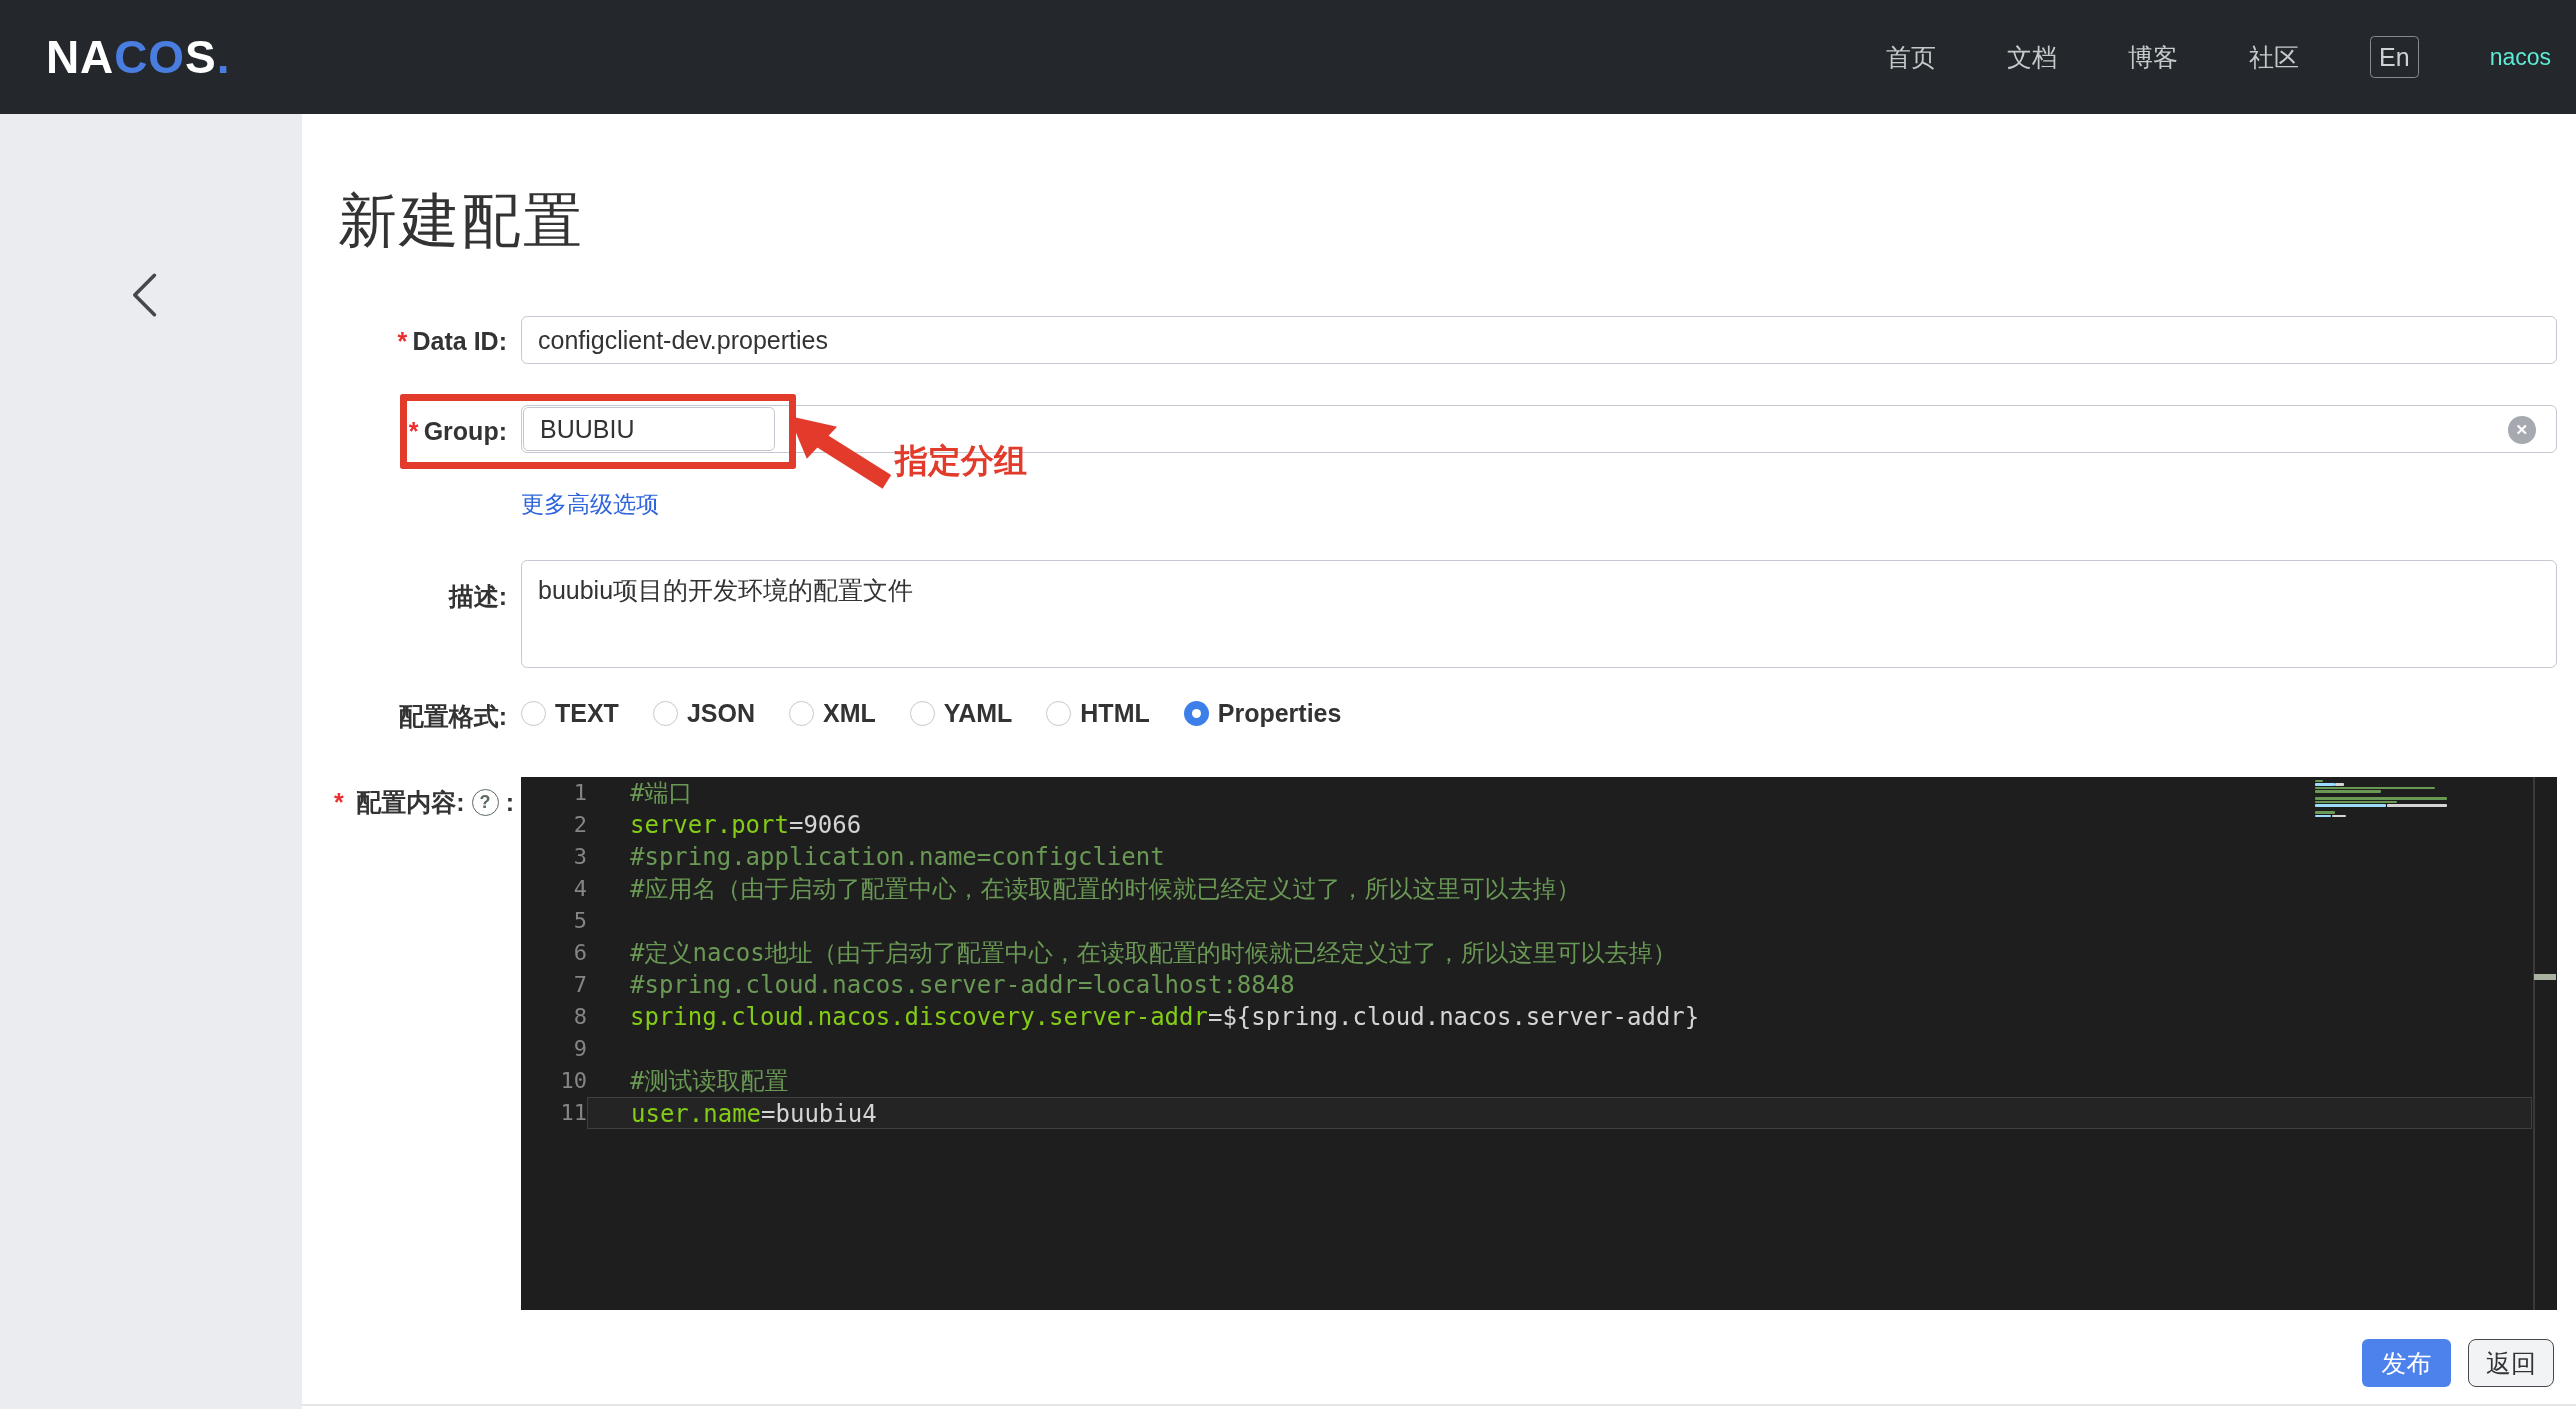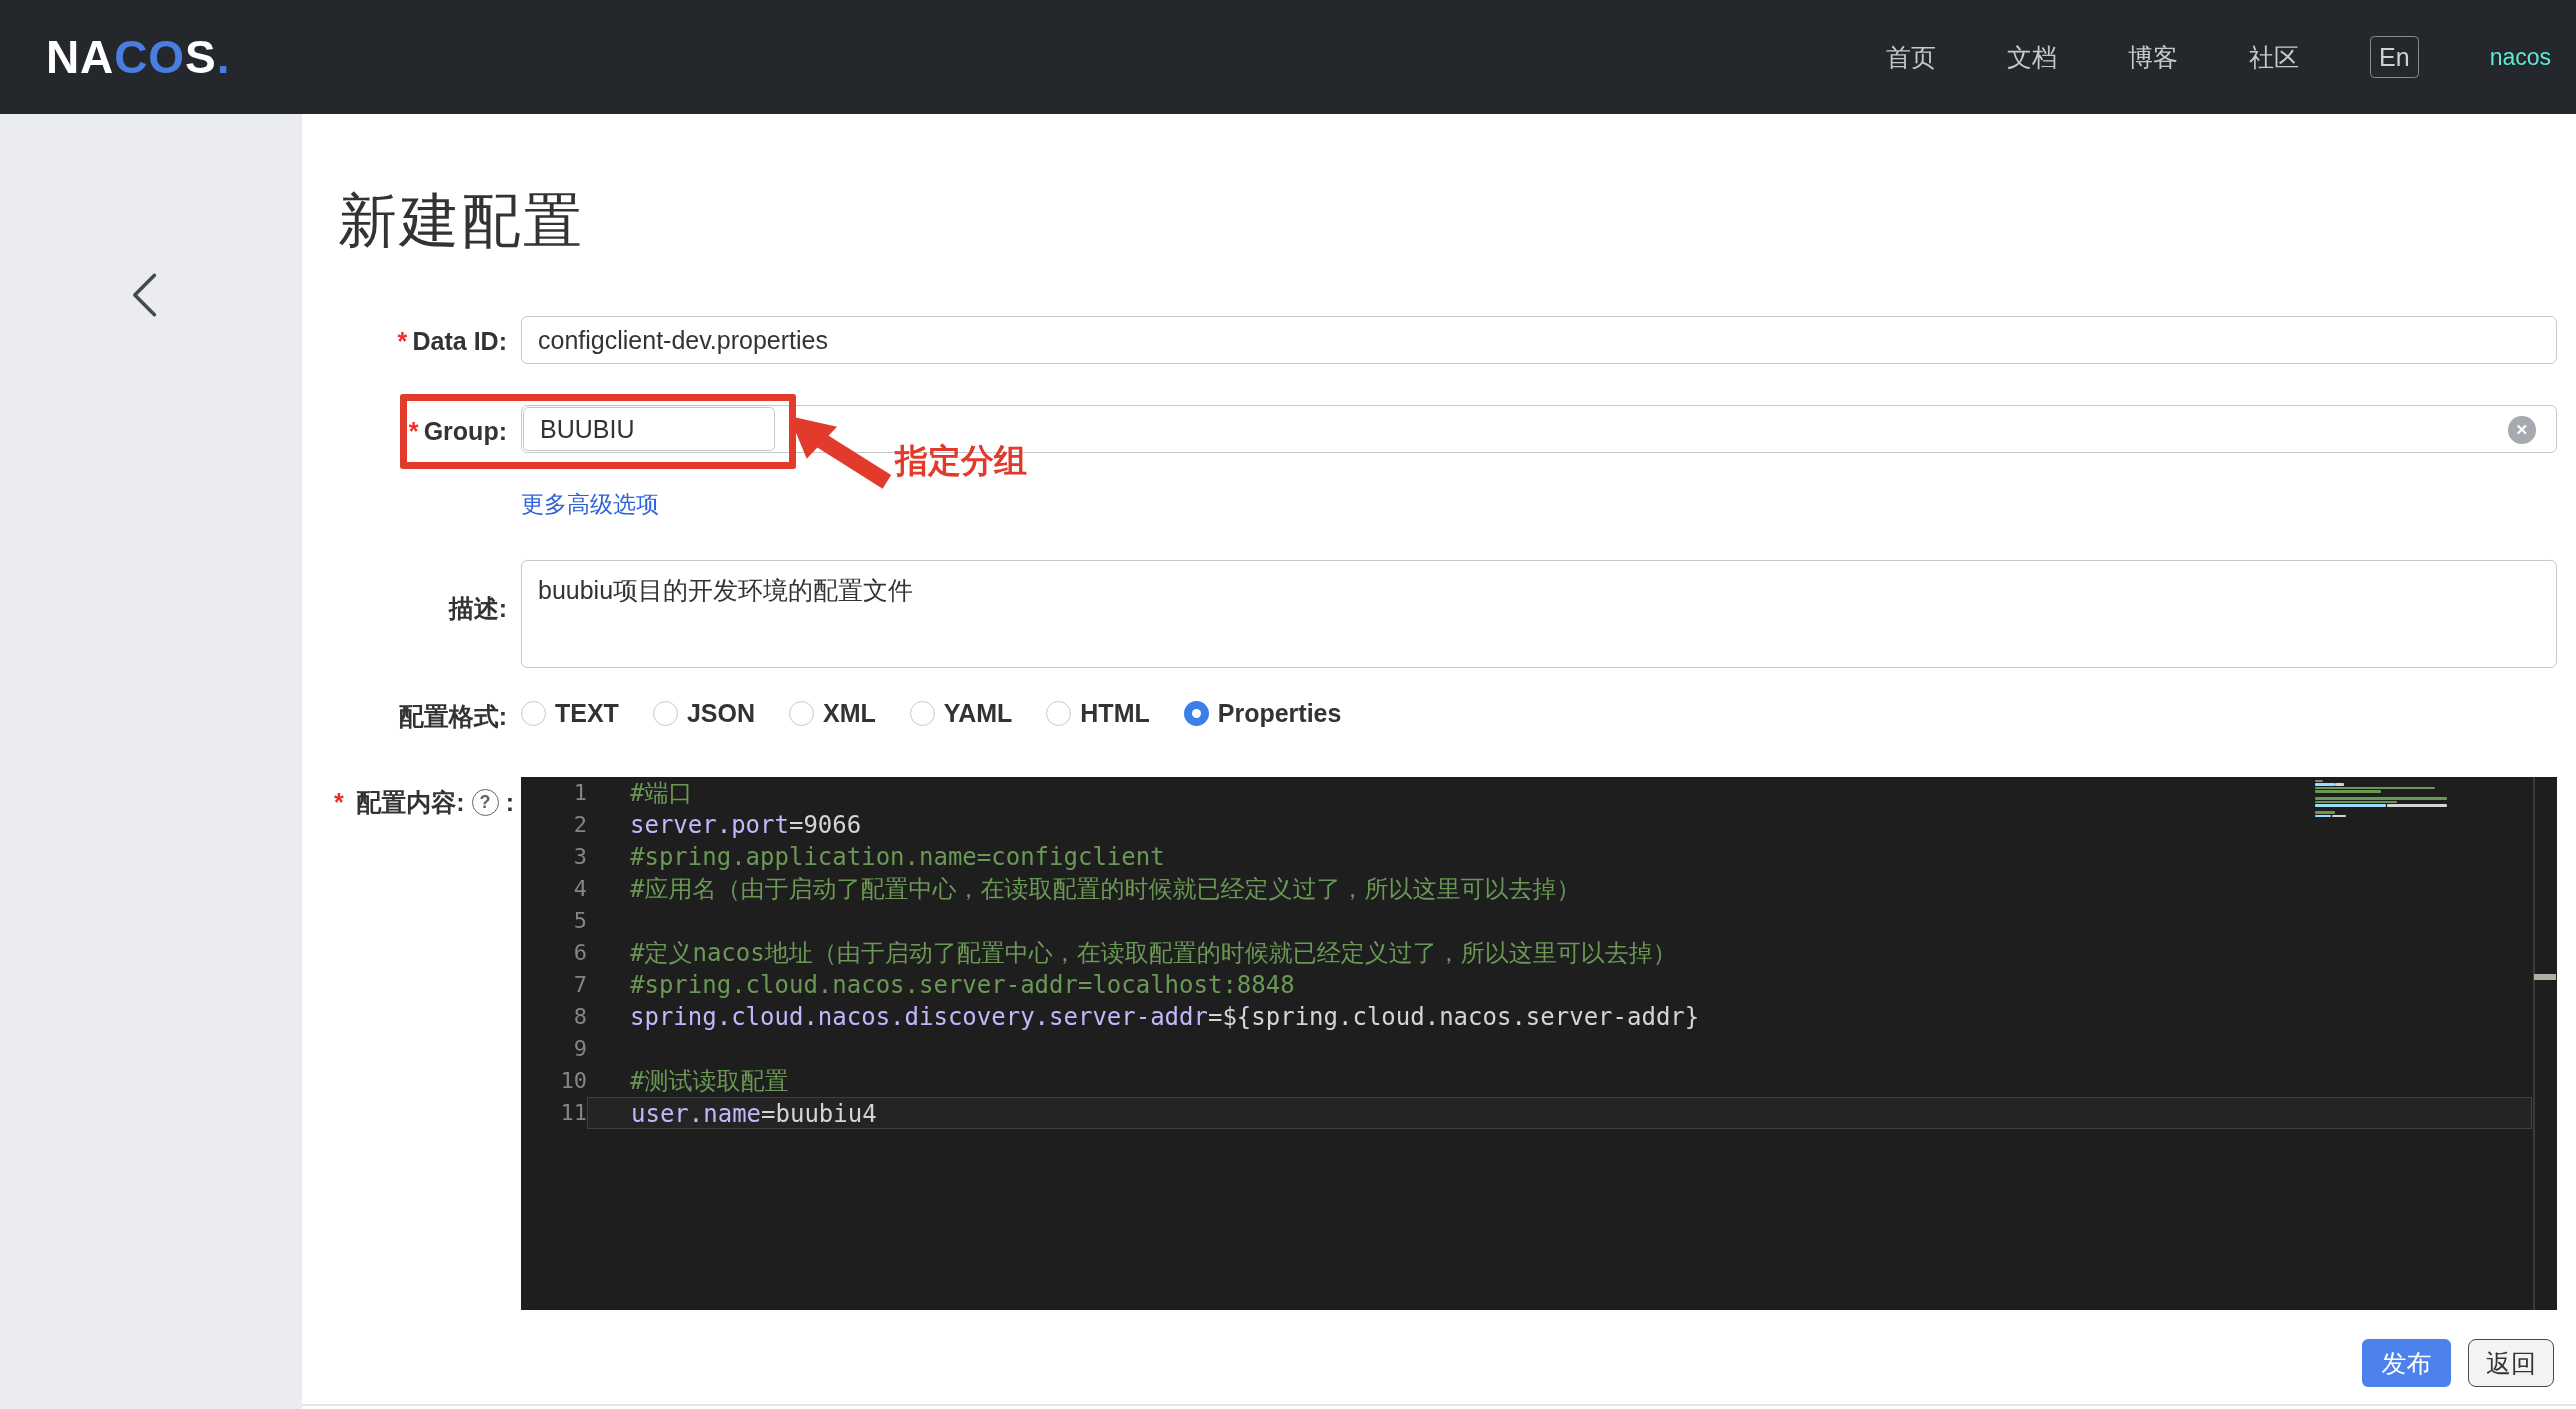--- a/index.html
+++ b/index.html
@@ -54,21 +54,21 @@
   .content-label { position:absolute; left:302px; top:786px; width:212px; display:flex; align-items:center; justify-content:flex-end; gap:7.1px; font-size:25px; font-weight:600; color:#333; }
   .help-icon { width:27px; height:27px; border:1.8px solid #5a6a5e; border-radius:50%; color:#5a6a5e; font-size:18px; font-weight:700; display:flex; align-items:center; justify-content:center; cursor:pointer; }
 
   
   .editor { position:absolute; left:521px; top:777px; width:2036px; height:533px; background:#1e1e1e; font-family:"DejaVu Sans Mono", monospace; font-size:24px; cursor:text; }
   .editor-gutter { position:absolute; left:0; top:0; width:66px; text-align:right; color:#858585; font-size:22px; }
   .gutter-line { height:32px; line-height:32px; }
   .editor-code { position:absolute; left:66px; top:0; right:25px; }
   .code-line { height:32px; line-height:32px; padding-left:43px; white-space:pre; position:relative; }
   .code-line.current { background:#242424; border:0.9px solid #3f3f3f; }
-  .c { color:#6a9955; } .k { color:#c4b5fd; } .v { color:#d4d4d4; }
+  .c { color:#6a9955; } .k { color:#84cc16; } .v { color:#d4d4d4; }
   .minimap { position:absolute; left:1794px; top:2.7px; width:213px; height:46px; }
   .mm-row { height:3.5px; display:flex; gap:0.9px; }
   .mm-seg { height:2.4px; border-radius:0.9px; }
   .editor-vline { position:absolute; left:2012px; top:0; bottom:0; width:1.8px; background:#3a3a3a; }
   .scroll-thumb { position:absolute; left:2013px; top:197px; width:22px; height:6.2px; background:#a9b1a0; cursor:pointer; }
 
   
   .btn-publish { position:absolute; left:2362px; top:1339px; width:89px; height:48px; background:#4d82ec; color:#fff; font-size:25px; border:none; border-radius:6.2px; cursor:pointer; font-family:"Liberation Sans", sans-serif; }
   .btn-back { position:absolute; left:2468px; top:1339px; width:86px; height:48px; background:#f2f3f5; color:#333; font-size:25px; border:1.8px solid #45484d; border-radius:8px; cursor:pointer; font-family:"Liberation Sans", sans-serif; }
   .footer-line { position:absolute; left:302px; top:1404px; width:2274px; height:1.8px; background:#e4e6ea; }
@@ -120,21 +120,21 @@
 
   <div class="red-box"></div>
   <svg class="annot-arrow" width="105" height="73" viewBox="0 0 118 82">
     <line x1="34" y1="26" x2="110" y2="74" stroke="#e23a2b" stroke-width="18"></line>
     <polygon points="0,0 54,12 20,48" fill="#e23a2b"></polygon>
   </svg>
   <div class="annot-text">指定分组</div>
 
   <div class="adv-link">更多高级选项</div>
 
-  <div class="form-label" style="left:267px; top:580px;margin-top:12px;">
+  <div class="form-label" style="left:267px; top:580px;">
     <span>描述:</span>
   </div>
   <textarea class="desc" style="">buubiu项目的开发环境的配置文件</textarea>
 
   <div class="form-label" style="left:267px; top:700px;">
     <span>配置格式:</span>
   </div>
   <div class="radio-group">
       <div class="radio-item">
         <span class="radio-circle"></span>

